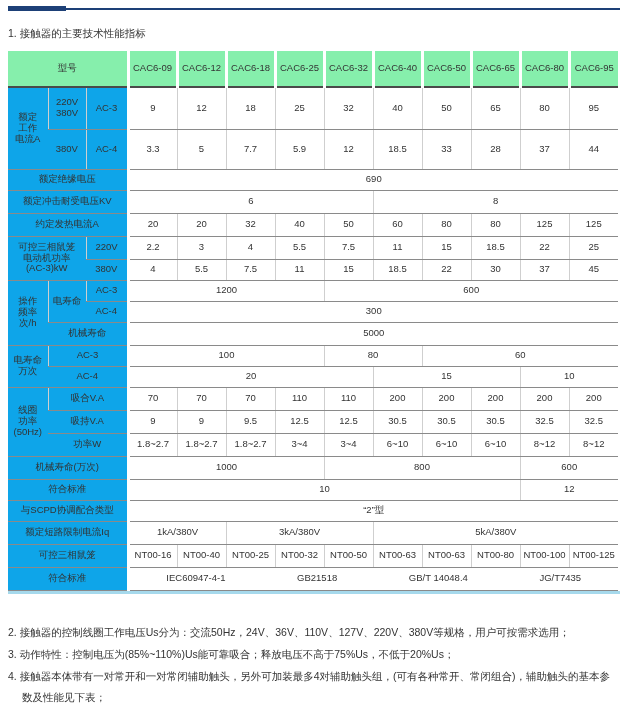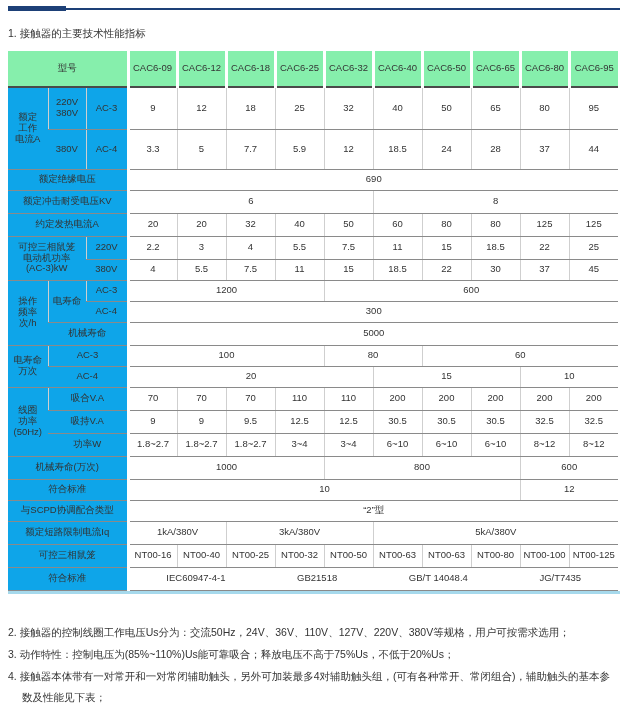--- a/index.html
+++ b/index.html
@@ -104,21 +104,21 @@
     </tr>
     <tr class="rh-b">
       <td class="lbl">380V</td>
       <td class="lbl">AC-4</td>
       <td class="val gap">3.3</td>
       <td class="val">5</td>
       <td class="val">7.7</td>
       <td class="val">5.9</td>
       <td class="val">12</td>
       <td class="val">18.5</td>
-      <td class="val">24</td>
+      <td class="val">33</td>
       <td class="val">28</td>
       <td class="val">37</td>
       <td class="val">44</td>
     </tr>
 
     <tr class="rh-s">
       <td class="lbl" colspan="3">额定绝缘电压</td>
       <td class="val gap" colspan="10">690</td>
     </tr>
 

